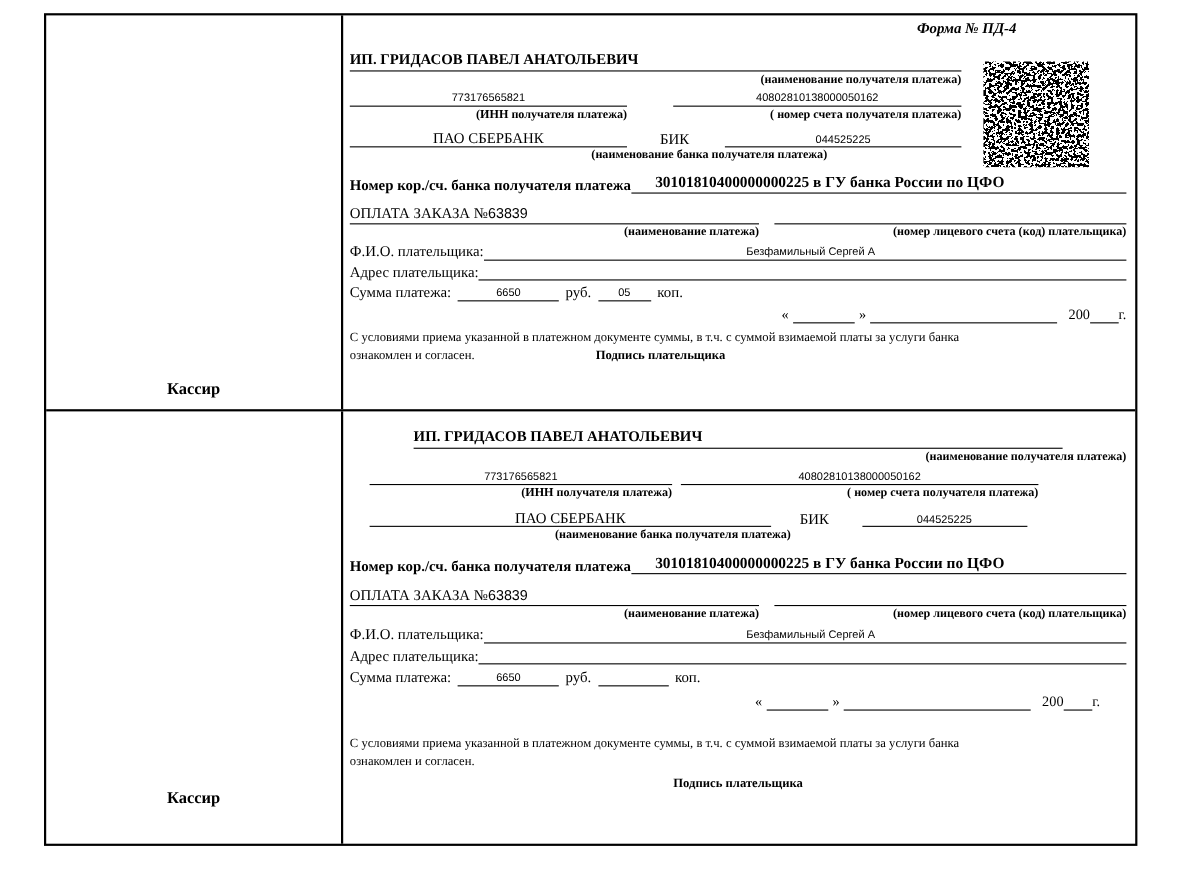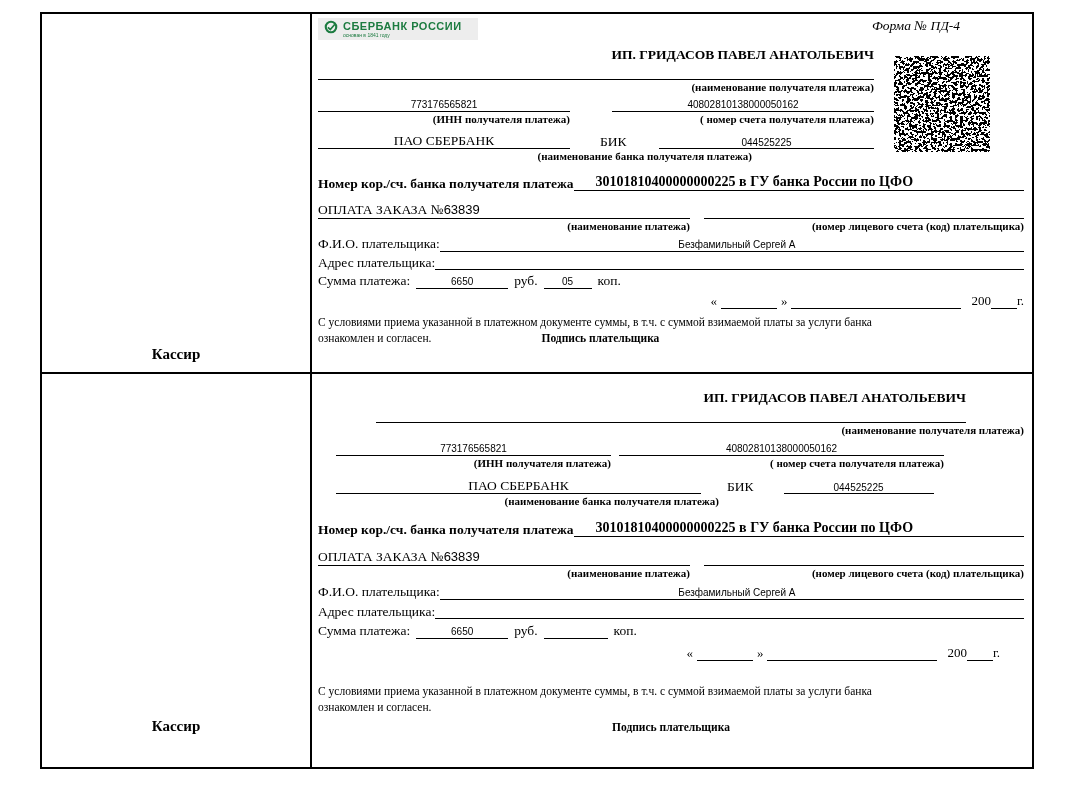--- a/index.html
+++ b/index.html
@@ -23,25 +23,25 @@
   .lbl-receipt { bottom:68px; }
   .lbl-cashier-bottom { bottom:32px; }
   .right-col { flex:1; position:relative; padding:2px 8px 0 6px; overflow:hidden; }
 
   
   .logo-row { display:flex; align-items:flex-start; margin-top:2px; height:26px; }
   .sber-logo { display:flex; align-items:center; gap:5px; background:#ededed; padding:2px 16px 2px 6px; }
   .sber-texts { display:flex; flex-direction:column; }
   .sber-name { color:#1c7b40; font-family:"Liberation Sans",sans-serif; font-weight:bold; font-size:11px; letter-spacing:.5px; }
   .sber-tag { color:#1c7b40; font-family:"Liberation Sans",sans-serif; font-size:5px; }
-  .form-no { margin-left:auto; margin-right:64px; font-weight:normal; font-style:italic; font-size:13.5px; }
+  .form-no { margin-left:auto; margin-right:100px; font-weight:bold; font-style:italic; font-size:13.5px; }
 
   .narrow { width:556px; }
   .fld { border-bottom:1px solid #000; }
-  .title-fld { margin-top:1px; text-align:right; padding-bottom:16px; }
+  .title-fld { margin-top:1px; text-align:left; padding-bottom:1px; }
   .doc-title { font-weight:bold; font-size:13.5px; }
   .cap { font-size:11px; text-align:right; height:14px; line-height:14px; white-space:nowrap;font-weight:bold; }
   .pair { display:flex; align-items:flex-end; }
   .f-inn { width:252px; }
   .f-acc { width:262px; margin-left:auto; }
   .mt5 { margin-top:5px; }
   .mt7 { margin-top:7px; }
   .val { font-family:"Liberation Sans",sans-serif; font-size:10px; }
   .serif-val { font-size:13.5px; }
   .center { text-align:center; }
@@ -101,32 +101,20 @@
 
 <div class="frame">
 
   <div class="section sec-top">
     <div class="left-col">
       <div class="stub-label lbl-cashier-top">Кассир</div>
     </div>
     <div class="right-col">
 
       <div class="logo-row">
-        <div class="sber-logo">
-          <span>
-            <svg width="14" height="14" viewBox="0 0 20 20">
-              <circle cx="10" cy="10" r="7.5" fill="none" stroke="#1c7b40" stroke-width="3"></circle>
-              <path d="M5.5 10.5 l3.5 3 6.5-7.5" fill="none" stroke="#1c7b40" stroke-width="2.4"></path>
-            </svg>
-          </span>
-          <span class="sber-texts">
-            <span class="sber-name">СБЕРБАНК РОССИИ</span>
-            <span class="sber-tag">основан в 1841 году</span>
-          </span>
-        </div>
         <div class="form-no">Форма № ПД-4</div>
       </div>
 
       <div class="narrow">
         <div class="fld title-fld">
           <span class="doc-title">ИП. ГРИДАСОВ ПАВЕЛ АНАТОЛЬЕВИЧ</span>
         </div>
         <div class="cap">(наименование получателя платежа)</div>
 
         <div class="pair mt5">

